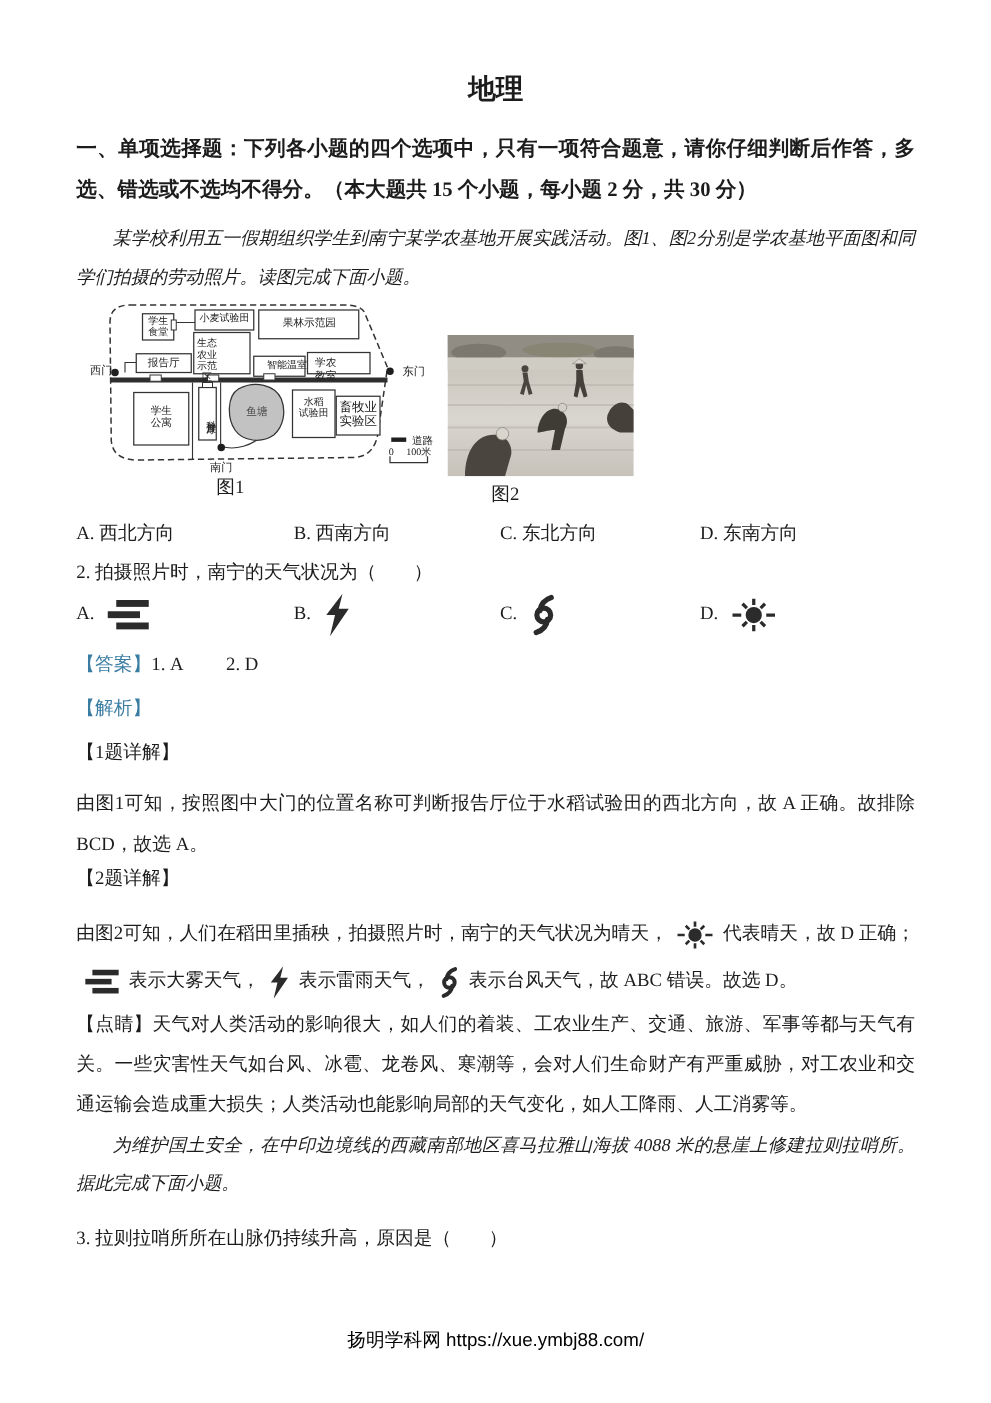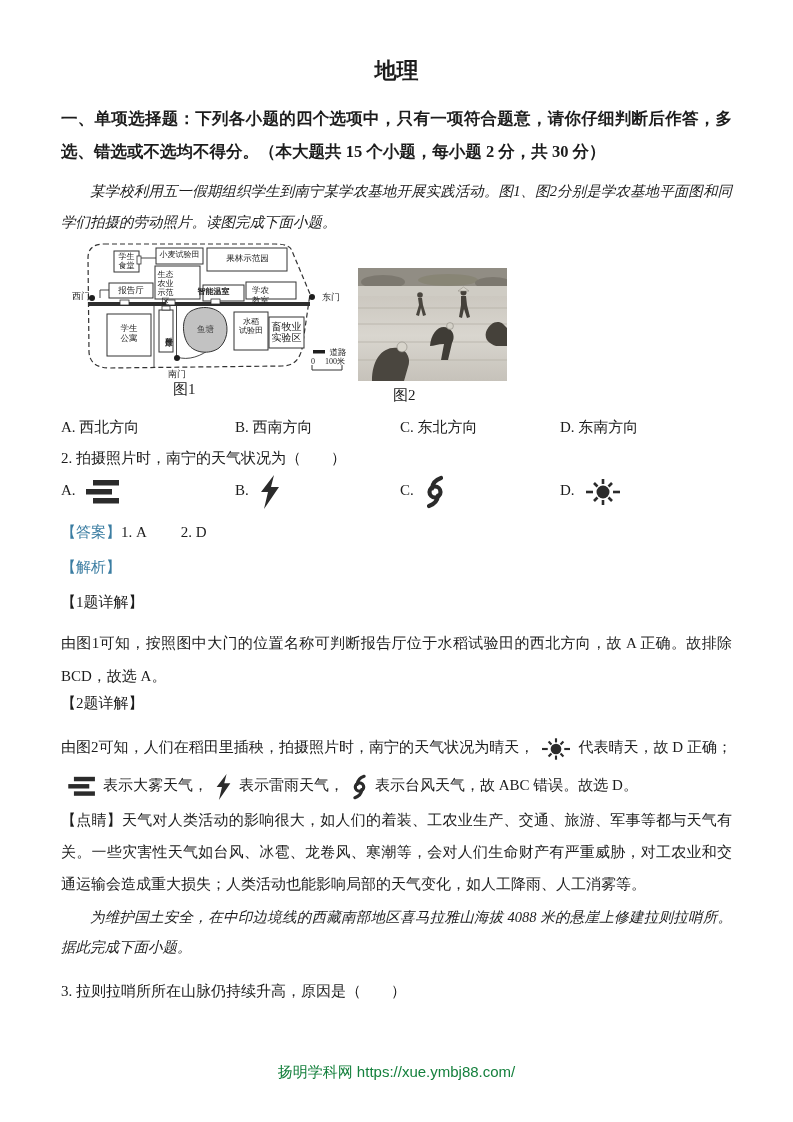--- a/index.html
+++ b/index.html
@@ -97,21 +97,21 @@
         <div class="maplabel" style="left:1px;top:51px;width:20px;font-size:9px;">西门</div>
         <div class="maplabel" style="left:250px;top:52px;width:22px;font-size:9px;">东门</div>
         <div class="maplabel" style="left:94px;top:129px;width:26px;font-size:9px;">南门</div>
         <div class="maplabel two-line" style="left:44px;top:13px;width:25px;font-size:8px;">学生
 食堂</div>
         <div class="maplabel" style="left:87px;top:11px;width:45px;font-size:8px;">小麦试验田</div>
         <div class="maplabel" style="left:138px;top:14px;width:79px;">果林示范园</div>
         <div class="maplabel two-line" style="left:86px;top:31px;width:19px;font-size:8px;">生态农业
 示范区</div>
         <div class="maplabel" style="left:40px;top:46px;width:42px;">报告厅</div>
-        <div class="maplabel" style="left:118px;top:48px;width:51px;font-size:8px;font-weight:bold;">智能温室</div>
+        <div class="maplabel" style="left:134px;top:48px;width:51px;font-size:8px;">智能温室</div>
         <div class="maplabel" style="left:178px;top:46px;width:25px;">学农教室</div>
         <div class="maplabel two-line" style="left:38px;top:84px;width:42px;">学生
 公寓</div>
         <div class="maplabel vert" style="left:91px;top:72px;width:11px;height:40px;font-size:8px;">科普展厅</div>
         <div class="maplabel" style="left:114px;top:85px;width:43px;color:#444;">鱼塘</div>
         <div class="maplabel two-line" style="left:165px;top:78px;width:32px;font-size:8px;">水稻
 试验田</div>
         <div class="maplabel two-line" style="left:200px;top:81px;width:33px;font-size:10px;">畜牧业
 实验区</div>
         <div class="maplabel" style="left:256px;top:108px;width:24px;text-align:center;">道路</div>
@@ -232,16 +232,16 @@
     </p>
 
     <p class="tip"><span>【点睛】</span><span>天气对人类活动的影响很大，如人们的着装、工农业生产、交通、旅游、军事等都与天气有关。一些灾害性天气如台风、冰雹、龙卷风、寒潮等，会对人们生命财产有严重威胁，对工农业和交通运输会造成重大损失；人类活动也能影响局部的天气变化，如人工降雨、人工消雾等。</span></p>
 
     <p class="passage passage2">为维护国土安全，在中印边境线的西藏南部地区喜马拉雅山海拔 4088 米的悬崖上修建拉则拉哨所。据此完成下面小题。</p>
 
     <p class="qline q3"><span>3.</span> <span>拉则拉哨所所在山脉仍持续升高，原因是（　　）</span></p>
 
   </div>
 
-  <div class="footer" style="color:#15803d;">
+  <div class="footer" style="color:#000000;">
     <span>扬明学科网 https://xue.ymbj88.com/</span>
   </div>
 </div>
 
 </body></html>

